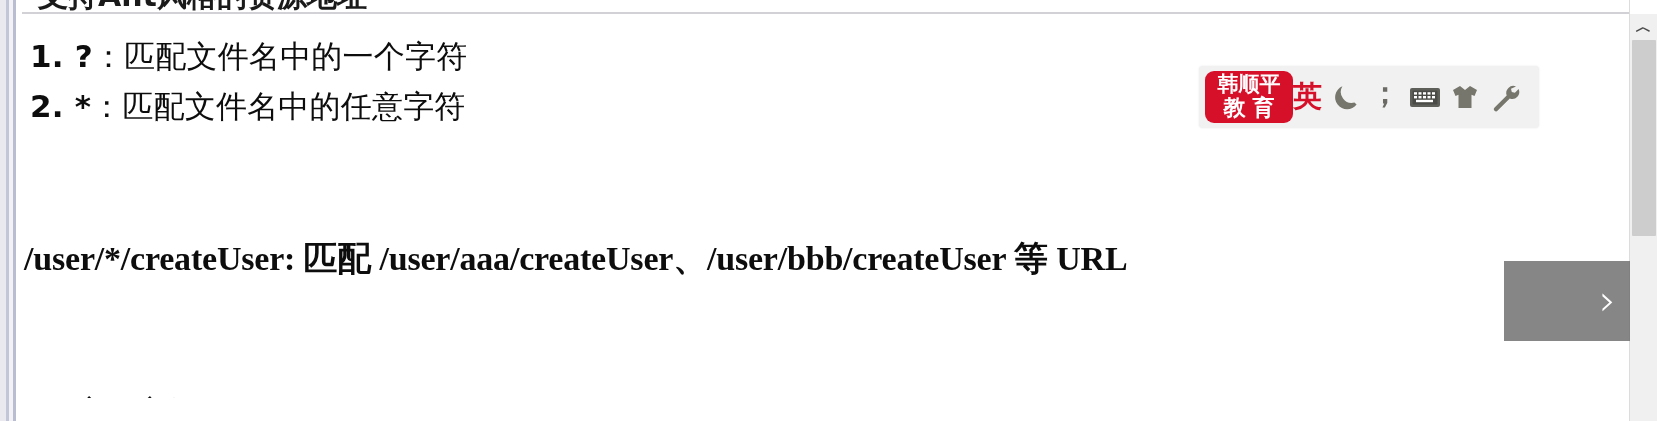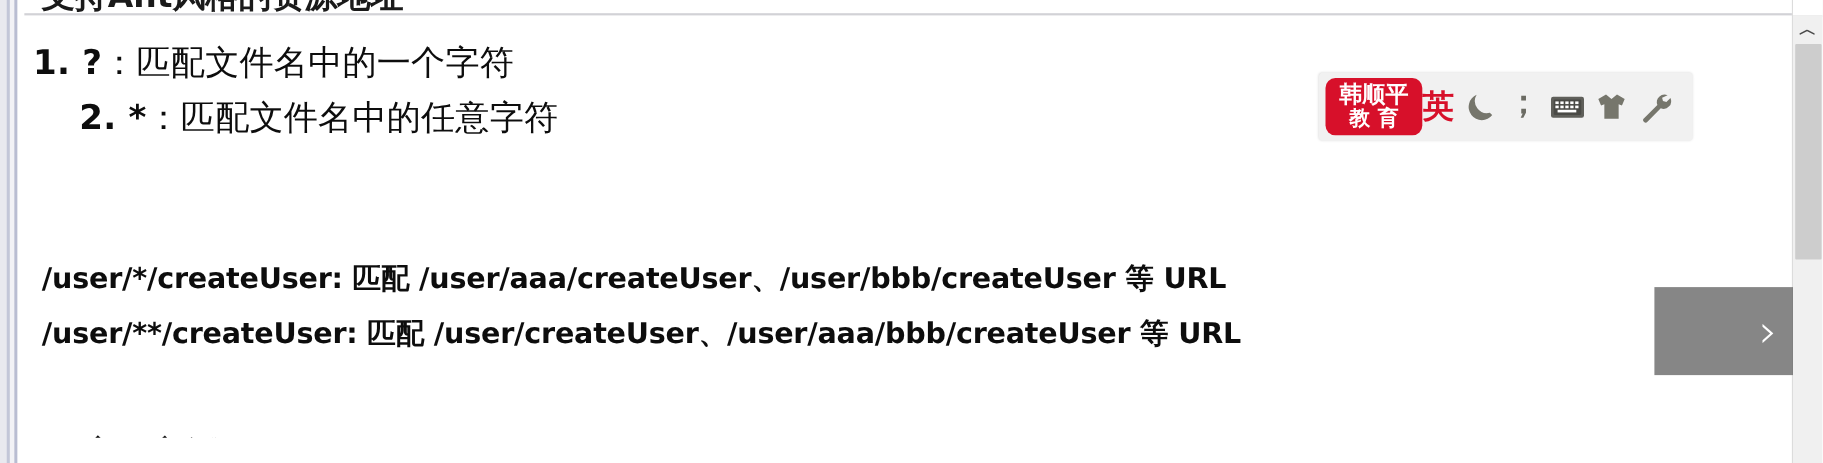--- a/index.html
+++ b/index.html
@@ -60,39 +60,40 @@
   
   .rule-line{
     position:absolute;left:8px;
     font-size:31px;
     font-weight:bold;
     letter-spacing:.2px;
   }
   .rule-line .cn{font-weight:normal;}
   .rule-line .num{font-weight:bold;}
   #rule-1{top:22px;}
-  #rule-2{top:72px;margin-left:42px;}
+  #rule-2{top:72px;}
   #rule-3{top:122px;}
   #rule-4{top:172px;}
 
   
   .invert-token{
     background:#000000;color:#ffffff;
     padding:0 4px 3px 4px;
     font-weight:bold;
     display:inline-block;
     line-height:1.05;
   }
 
   
   .url-line{
-    position:absolute;left:16px;
-    font-size:26px;
+    position:absolute;left:2px;
+    font-size:34px;
     font-weight:bold;
     letter-spacing:-0.2px;
+    font-family:Liberation Serif, serif;
   }
   .url-line .cn{font-weight:bold;}
   #url-1{top:222px;}
   #url-2{top:272px;}
   #url-3{top:322px;}
 
   
   #rule-5{
     position:absolute;left:8px;top:378px;
     font-size:31px;font-weight:bold;
@@ -119,21 +120,21 @@
     border-radius:9px;
     color:#ffffff;
     display:flex;flex-direction:column;
     align-items:center;justify-content:center;
     font-family:"DejaVu Sans","Liberation Sans",sans-serif;
     font-weight:bold;
     line-height:1.02;
     flex:0 0 auto;
   }
   #ime-logo .l1{font-size:21px;letter-spacing:0px;}
-  #ime-logo .l2{font-size:19px;letter-spacing:7px;padding-left:7px;margin-top:2px;}
+  #ime-logo .l2{font-size:22px;letter-spacing:7px;padding-left:7px;margin-top:2px;}
 
   .ime-item{
     flex:0 0 auto;
     display:flex;align-items:center;justify-content:center;
     height:40px;
   }
   #ime-mode{
     color:#d7102a;font-size:29px;font-weight:bold;
     font-family:"DejaVu Sans","Liberation Sans",sans-serif;
     margin-right:8px;
@@ -209,26 +210,20 @@
 
 
 
     <div class="line url-line" id="url-1">
       <span>/user/*/createUser:</span>
       <span class="cn">匹配</span>
       <span>/user/aaa/createUser、/user/bbb/createUser</span>
       <span class="cn">等 URL</span>
     </div>
 
-    <div class="line url-line" id="url-2">
-      <span>/user/**/createUser:</span>
-      <span class="cn">匹配</span>
-      <span>/user/createUser、/user/aaa/bbb/createUser</span>
-      <span class="cn">等 URL</span>
-    </div>
 
 
     <div id="rule-5">5. 应用实例</div>
   </div>
 
   <div id="ime-bar">
 
     <div id="ime-logo">
       <span class="l1">韩顺平</span>
       <span class="l2">教育</span>

